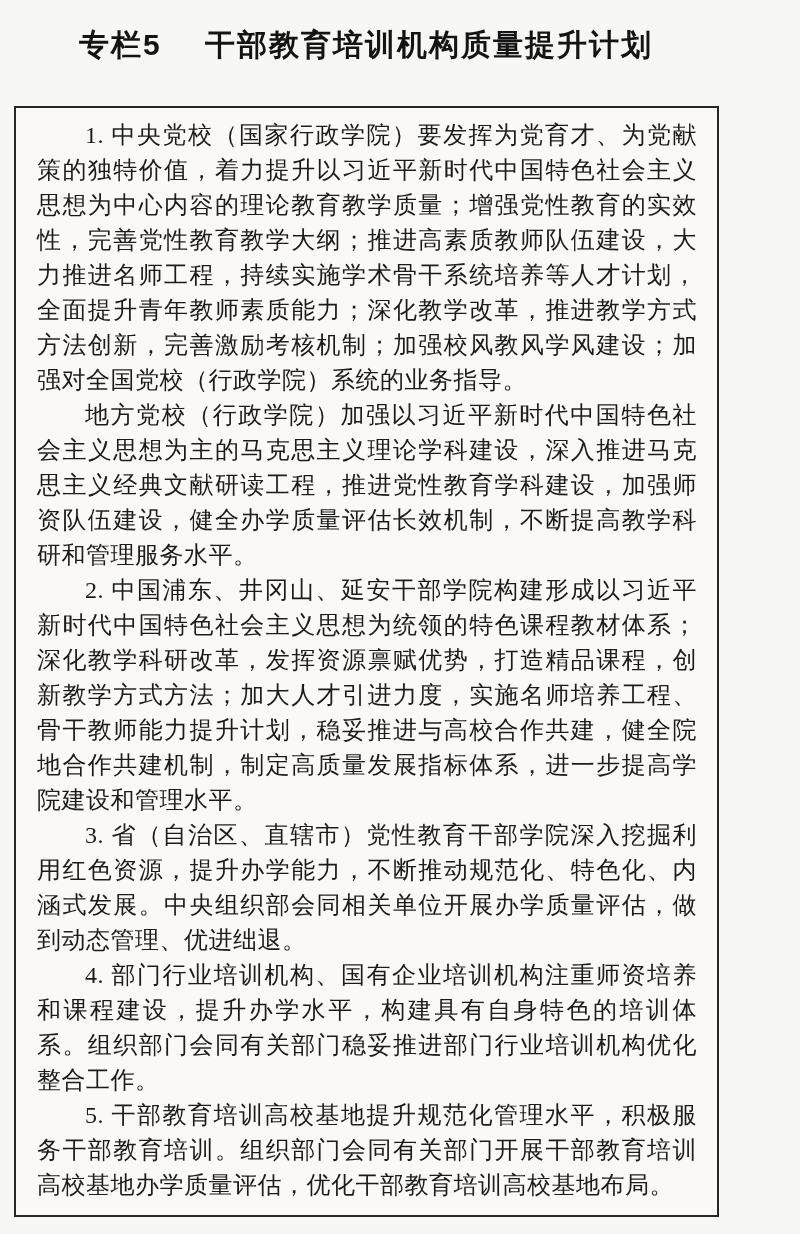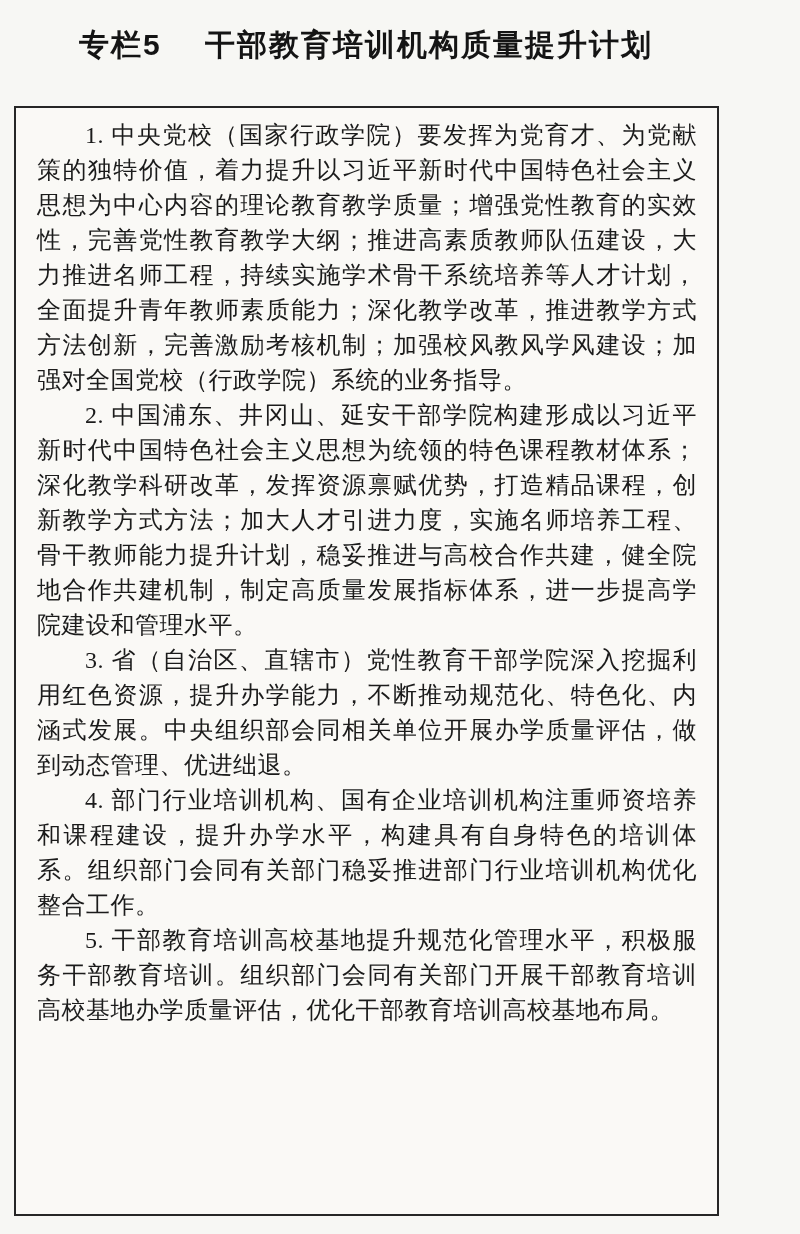--- a/index.html
+++ b/index.html
@@ -60,19 +60,20 @@
 
 <div class="page">
 
   <h1 class="page-title">
     <span class="column-label">专栏5</span>
     <span class="title-text">干部教育培训机构质量提升计划</span>
   </h1>
 
   <div class="content-box">
     <p>1. 中央党校（国家行政学院）要发挥为党育才、为党献策的独特价值，着力提升以习近平新时代中国特色社会主义思想为中心内容的理论教育教学质量；增强党性教育的实效性，完善党性教育教学大纲；推进高素质教师队伍建设，大力推进名师工程，持续实施学术骨干系统培养等人才计划，全面提升青年教师素质能力；深化教学改革，推进教学方式方法创新，完善激励考核机制；加强校风教风学风建设；加强对全国党校（行政学院）系统的业务指导。</p>
+    <p>地方党校（行政学院）加强以习近平新时代中国特色社会主义思想为主的马克思主义理论学科建设，深入推进马克思主义经典文献研读工程，推进党性教育学科建设，加强师资队伍建设，健全办学质量评估长效机制，不断提高教学科研和管理服务水平。</p>
     <p>2. 中国浦东、井冈山、延安干部学院构建形成以习近平新时代中国特色社会主义思想为统领的特色课程教材体系；深化教学科研改革，发挥资源禀赋优势，打造精品课程，创新教学方式方法；加大人才引进力度，实施名师培养工程、骨干教师能力提升计划，稳妥推进与高校合作共建，健全院地合作共建机制，制定高质量发展指标体系，进一步提高学院建设和管理水平。</p>
     <p>3. 省（自治区、直辖市）党性教育干部学院深入挖掘利用红色资源，提升办学能力，不断推动规范化、特色化、内涵式发展。中央组织部会同相关单位开展办学质量评估，做到动态管理、优进绌退。</p>
     <p>4. 部门行业培训机构、国有企业培训机构注重师资培养和课程建设，提升办学水平，构建具有自身特色的培训体系。组织部门会同有关部门稳妥推进部门行业培训机构优化整合工作。</p>
     <p>5. 干部教育培训高校基地提升规范化管理水平，积极服务干部教育培训。组织部门会同有关部门开展干部教育培训高校基地办学质量评估，优化干部教育培训高校基地布局。</p>
   </div>
 
 </div>
 
 </body></html>

